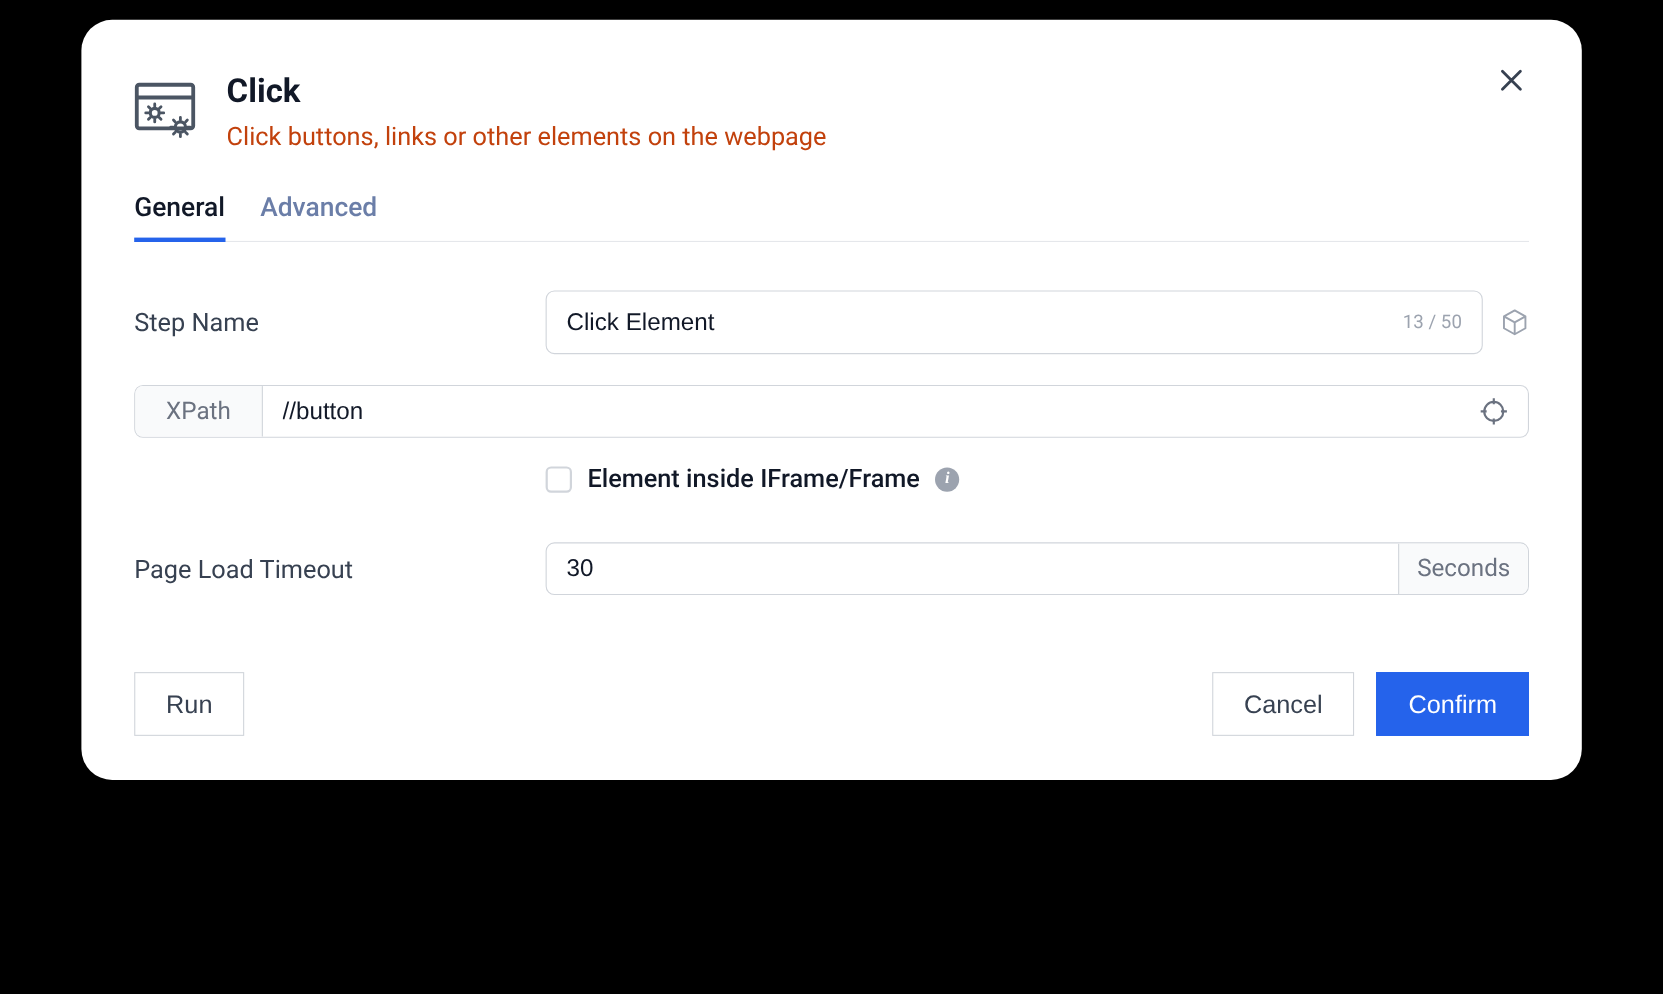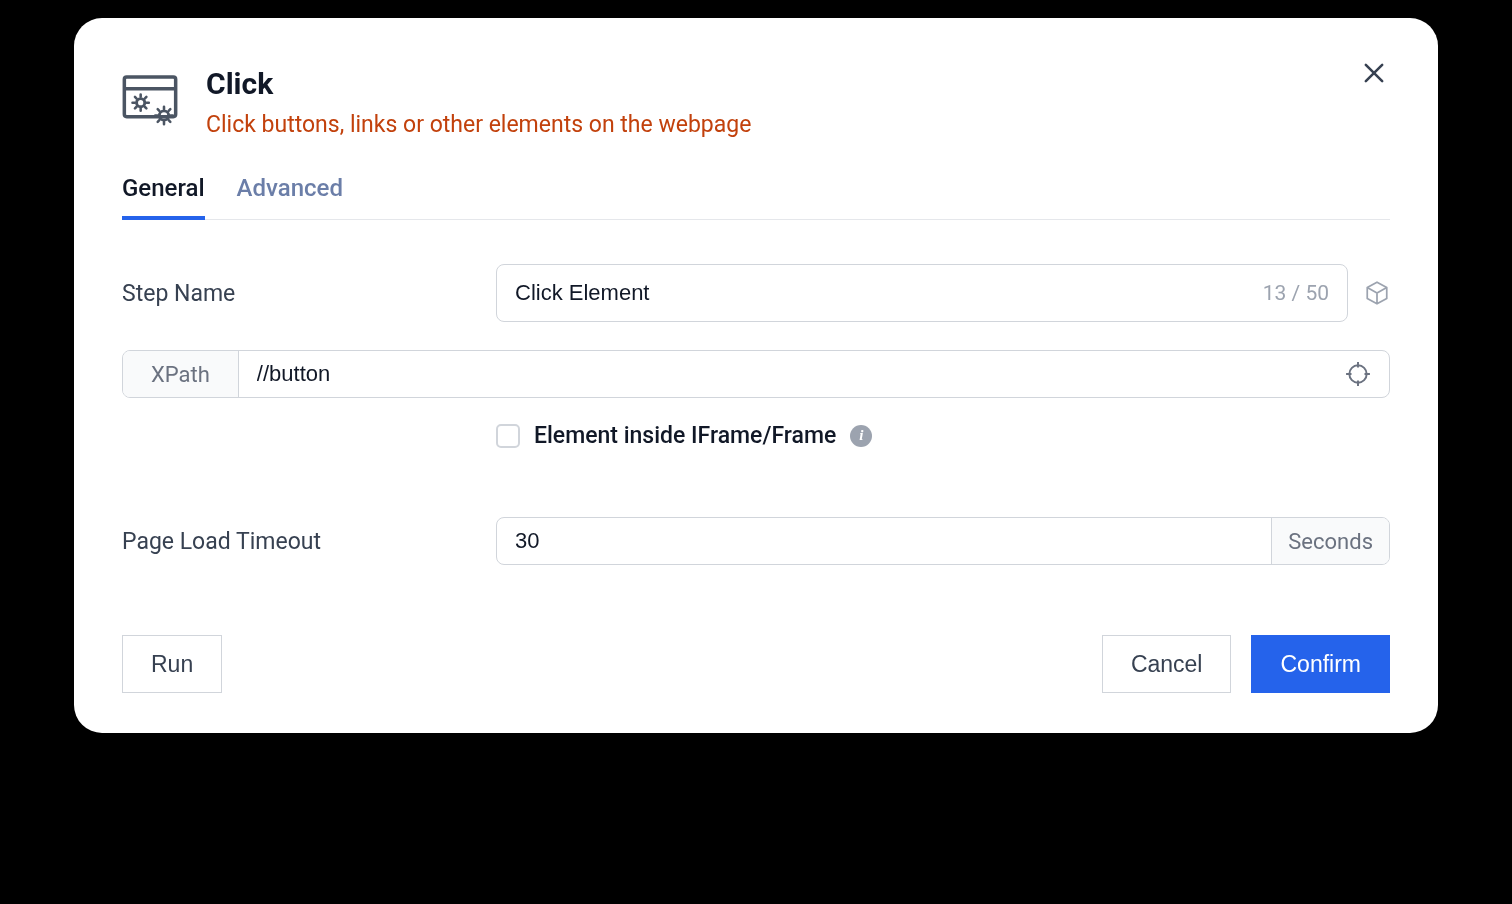--- a/index.html
+++ b/index.html
@@ -107,21 +107,21 @@
   .text-input {
     flex: 1;
     border: none;
     outline: none;
     font-size: 22px;
     color: #111827;
     background: transparent;
     height: 100%;
   }
   .char-count {
-    font-size: 21px;
+    font-size: 17px;
     color: #9CA3AF;
     margin-left: 24px;
     white-space: nowrap;
   }
   .cube-icon {
     width: 26px;
     height: 26px;
     color: #9CA3AF;
     flex-shrink: 0;
   }
@@ -159,21 +159,21 @@
     color: #6B7280;
     margin: 0 18px 0 8px;
     align-self: center;
     cursor: pointer;
   }
   .checkbox-row {
     display: flex;
     align-items: center;
     gap: 14px;
     margin-left: 374px;
-    margin-bottom: 68px;
+    margin-bottom: 44px;
     margin-top: -4px;
   }
   .checkbox {
     width: 24px;
     height: 24px;
     border: 2px solid #D1D5DB;
     border-radius: 5px;
     background: #fff;
     cursor: pointer;
   }

